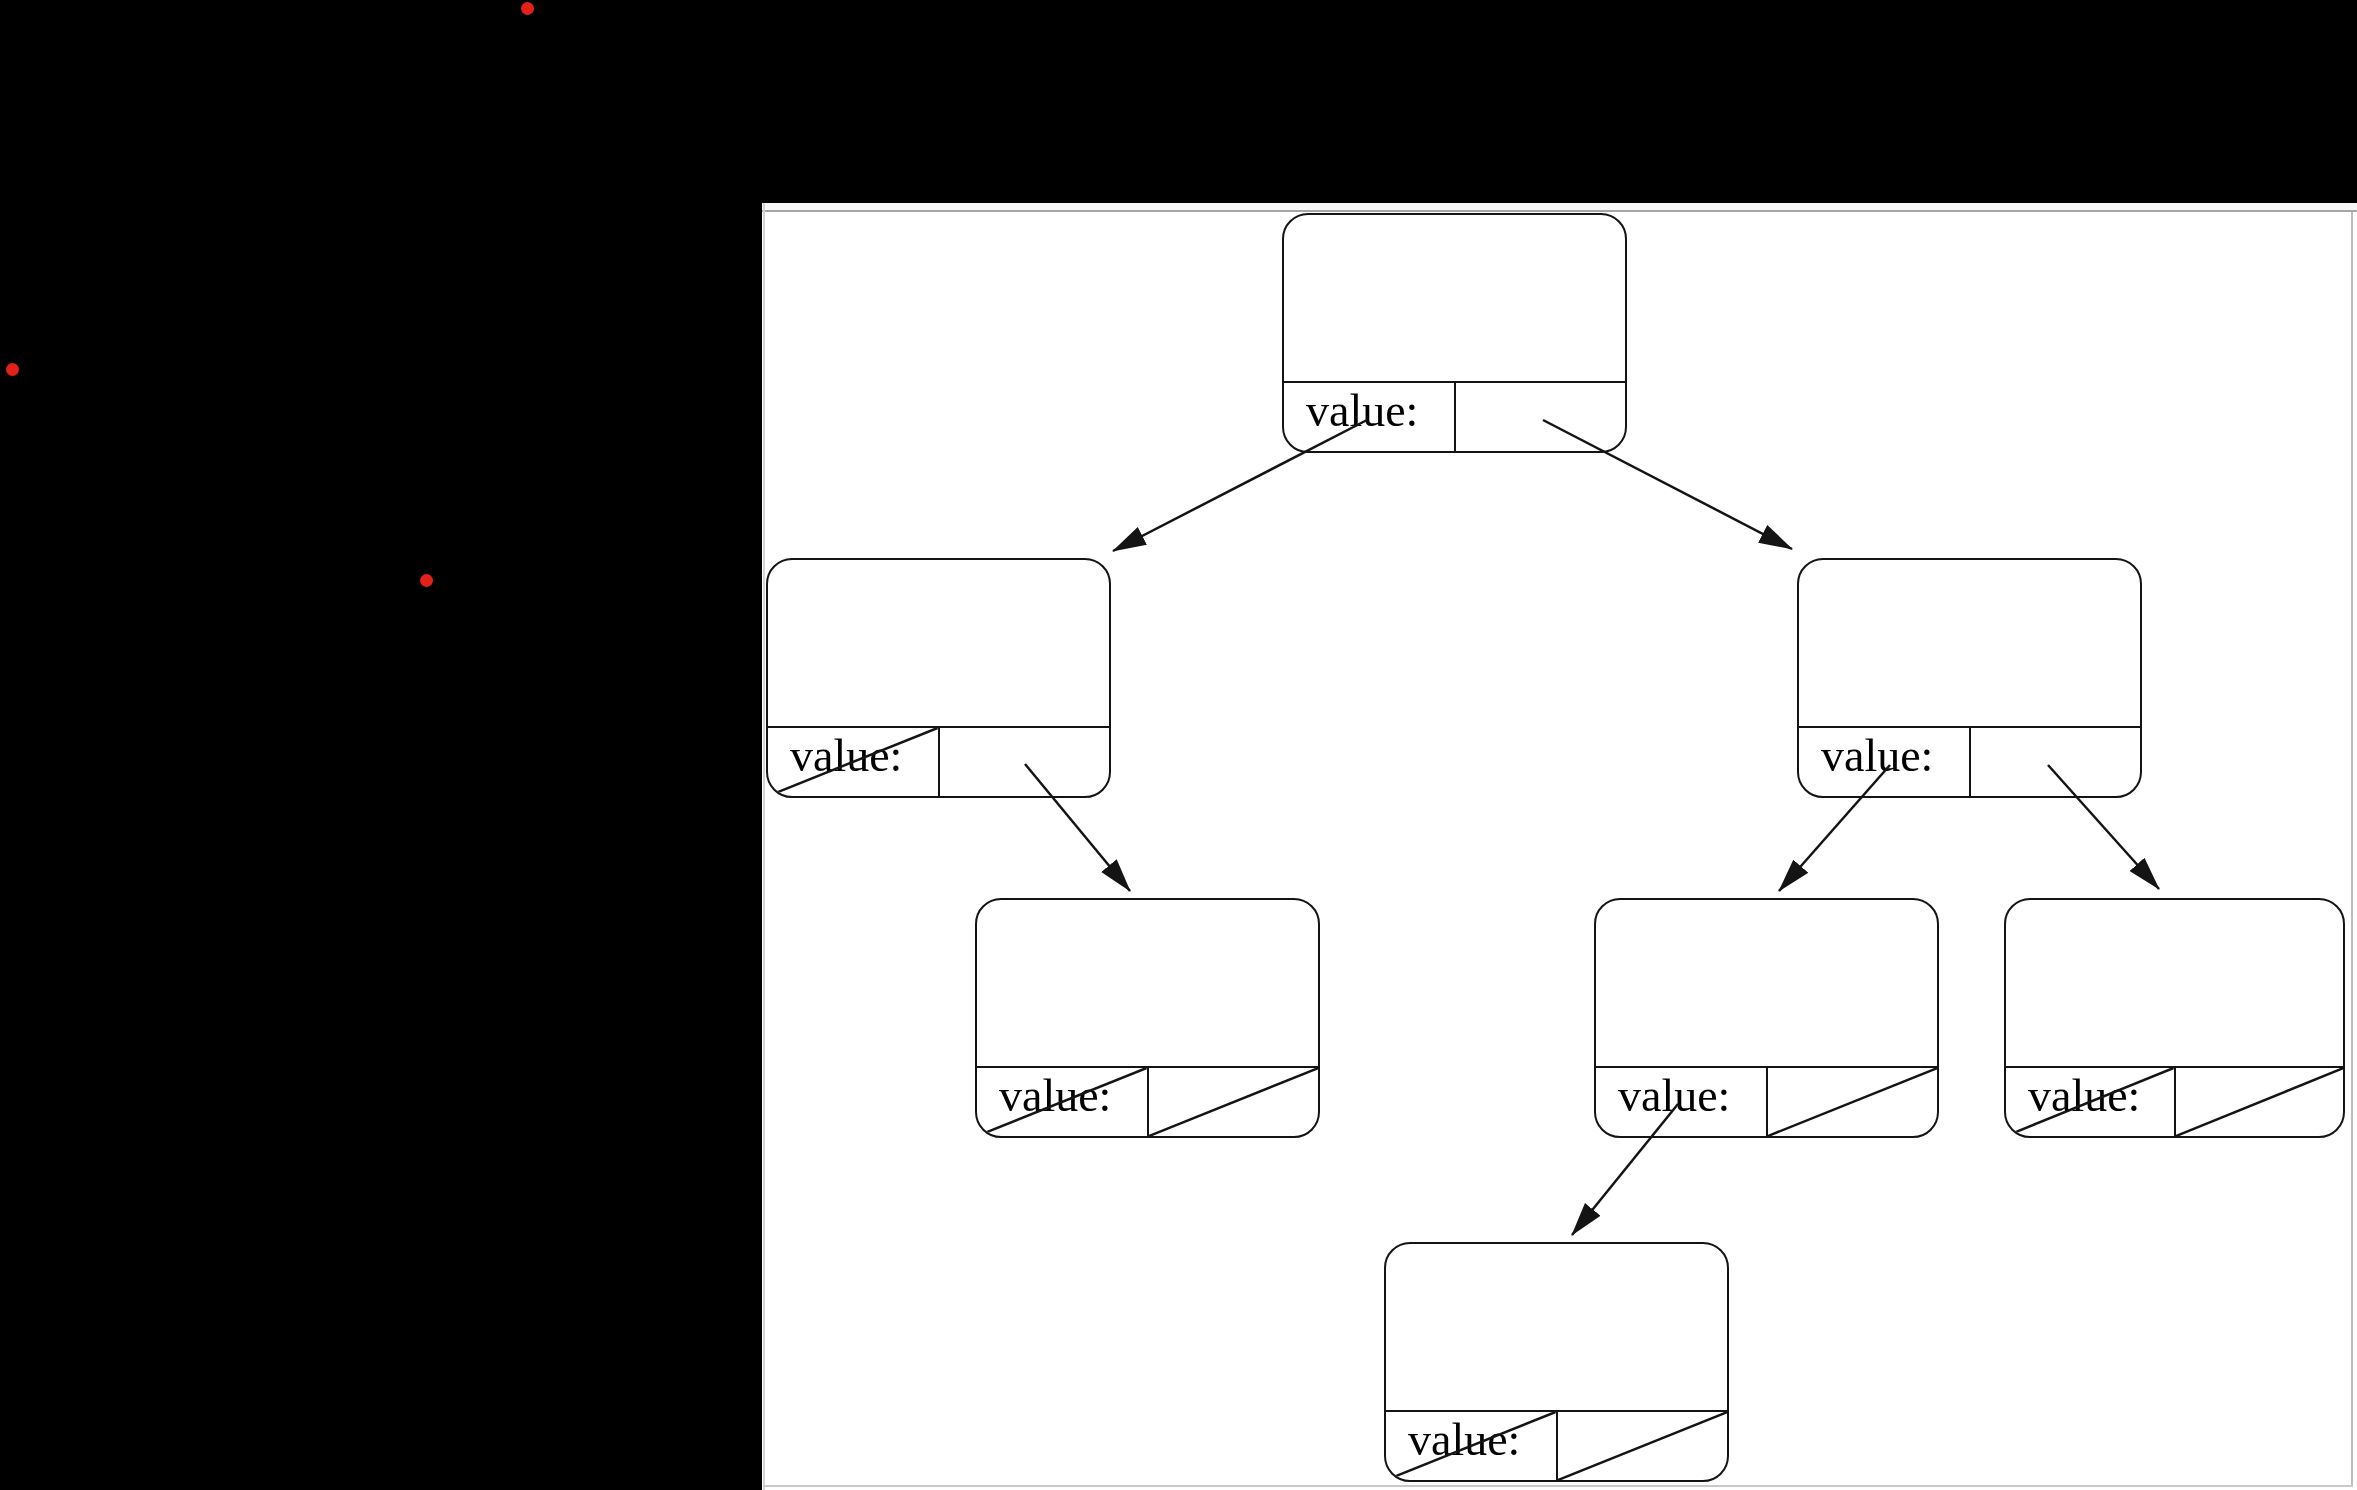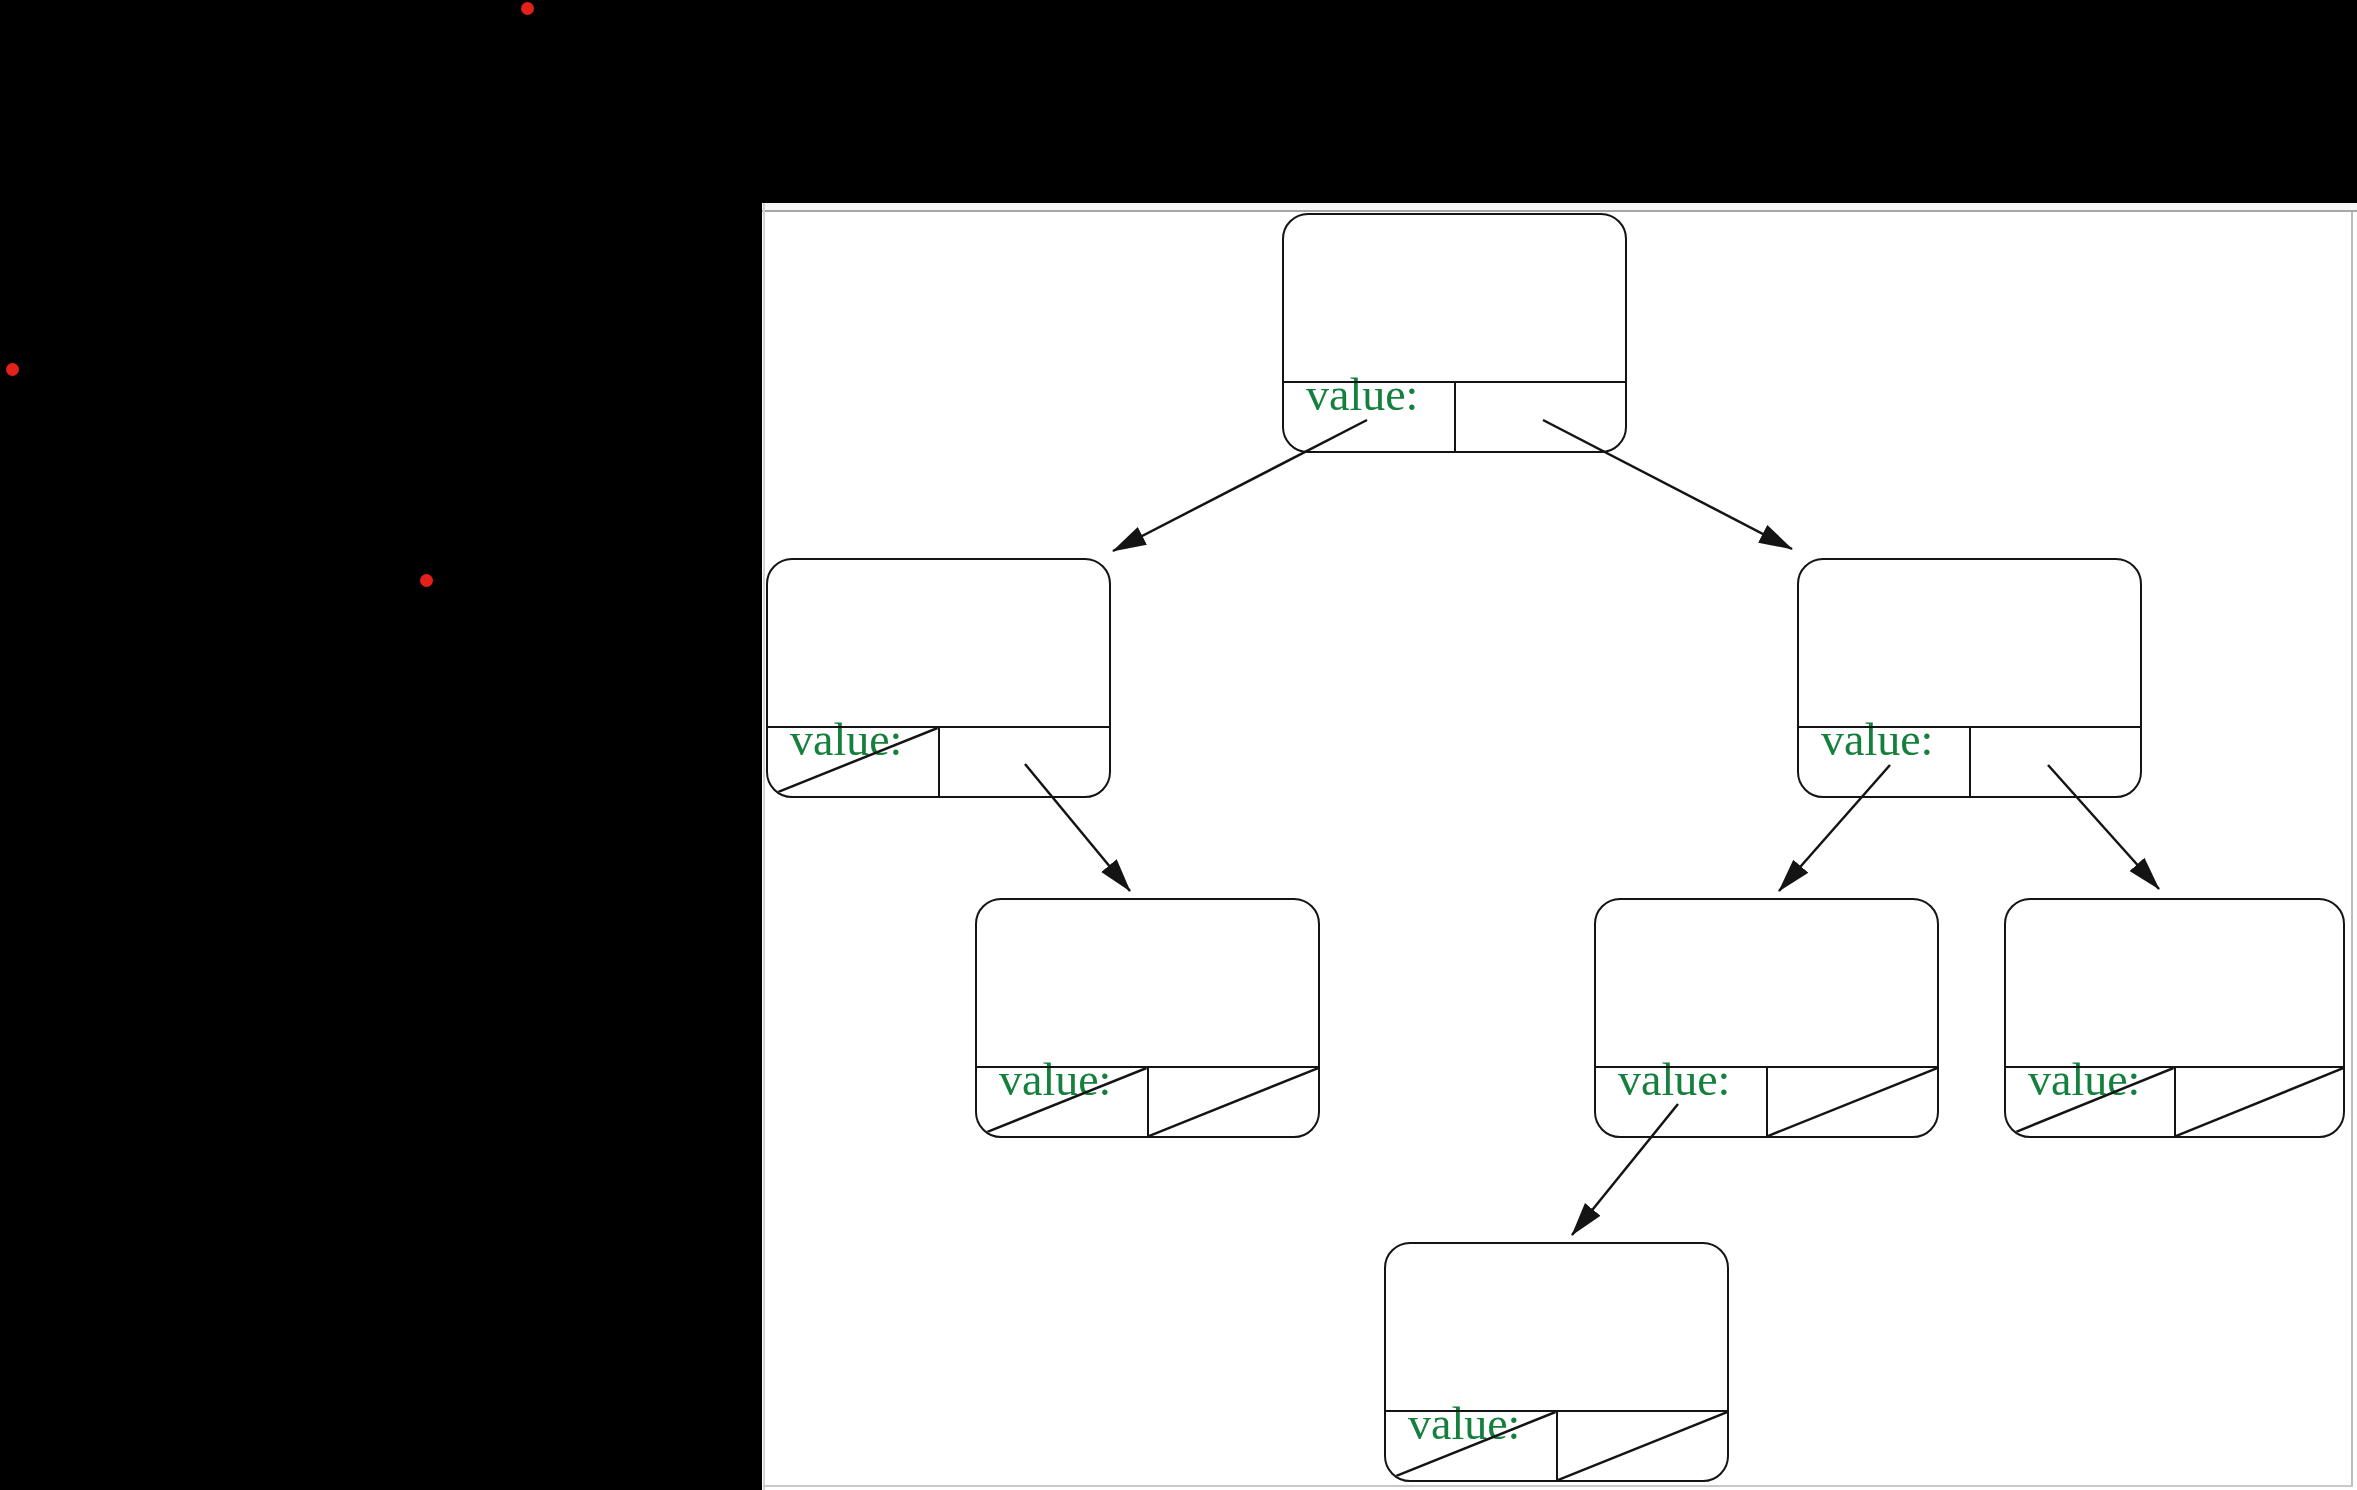--- a/index.html
+++ b/index.html
@@ -59,24 +59,24 @@
   }
   #node-root { left: 520px;  top: 10px;  }
   #node-l    { left: 4px;    top: 355px; }
   #node-r    { left: 1035px; top: 355px; }
   #node-lr   { left: 213px;  top: 695px; }
   #node-rl   { left: 832px;  top: 695px; }
   #node-rr   { left: 1242px; top: 695px; width: 341px; }
   #node-rll  { left: 622px;  top: 1039px; }
 
   .node-text {
-    padding: 10px 0 0 22px;
+    padding: 26px 0 0 22px;
     font-size: 46px;
     line-height: 68px;
-    color: #15803d;
+    color: #000000;
     white-space: pre;
   }
   .ptr-row {
     position: absolute;
     left: 0; right: 0; bottom: 0;
     height: 68px;
     border-top: 2.5px solid #141414;
     display: flex;
   }
   .cell { flex: 1; position: relative; }

